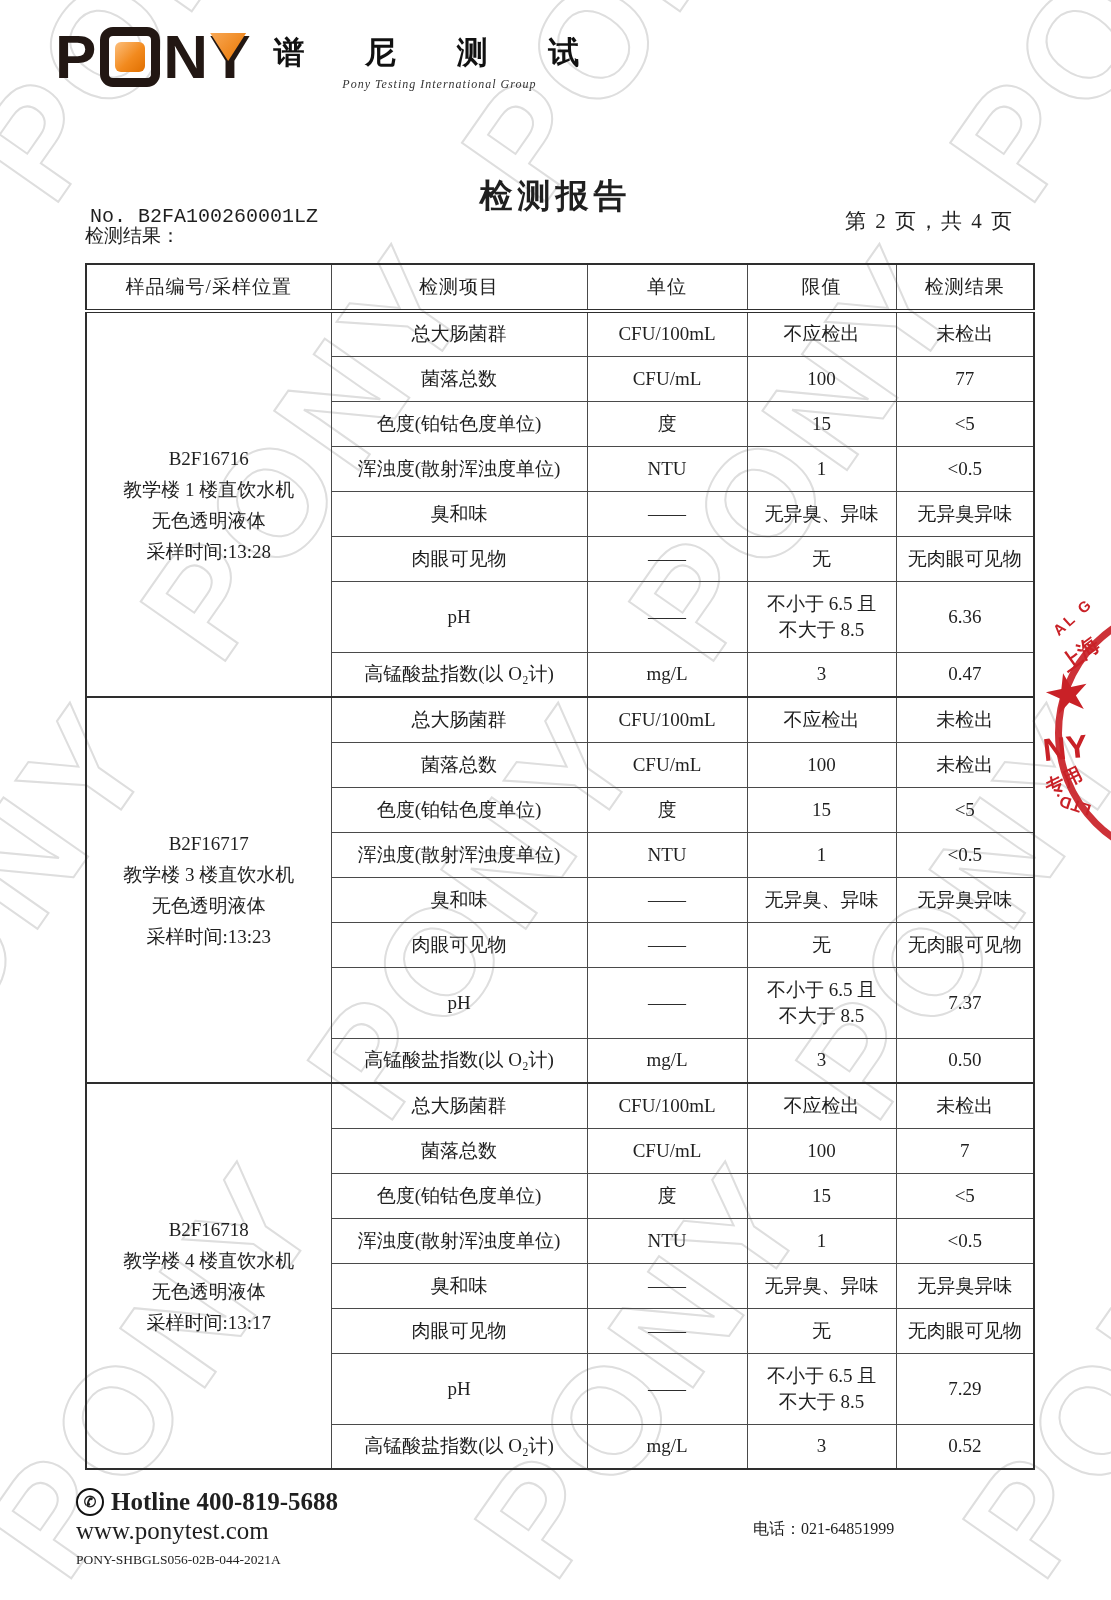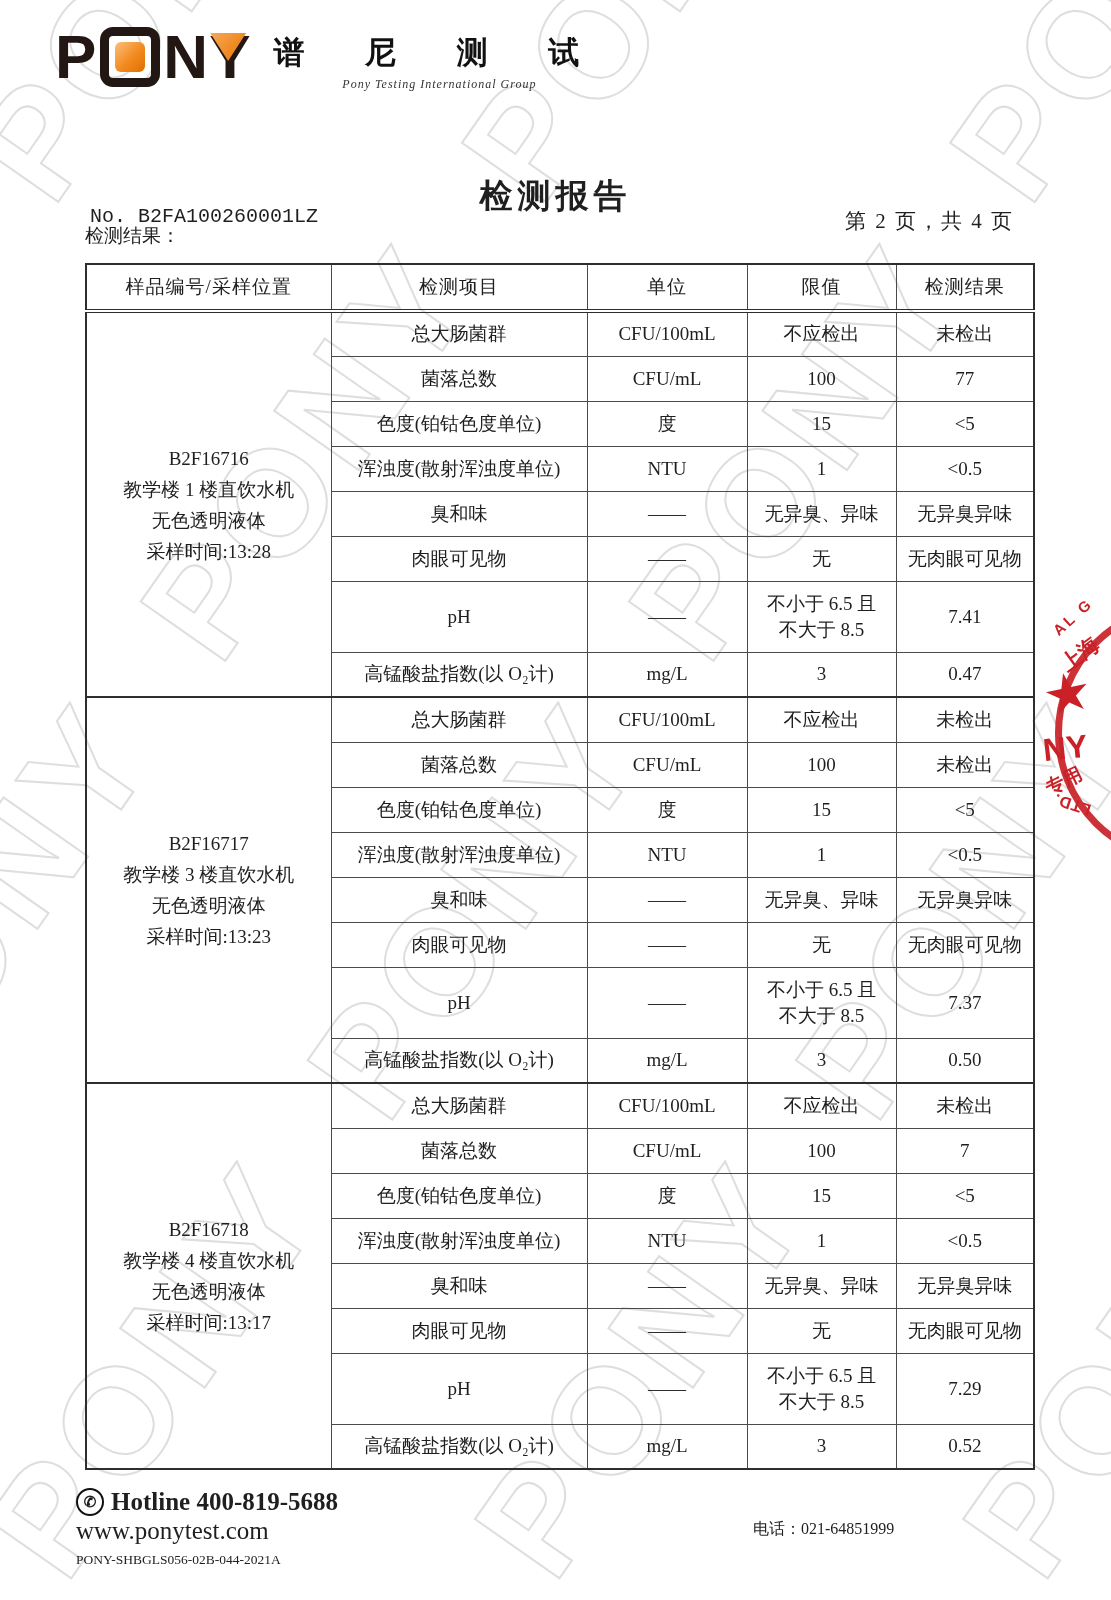--- a/index.html
+++ b/index.html
@@ -184,21 +184,21 @@
           <td class="item-cell">肉眼可见物</td>
           <td class="unit-cell">——</td>
           <td class="limit-cell">无</td>
           <td class="result-cell">无肉眼可见物</td>
         </tr>
         <tr class="tall">
           <td class="item-cell">pH</td>
           <td class="unit-cell">——</td>
           <td class="limit-cell">不小于 6.5 且
 不大于 8.5</td>
-          <td class="result-cell">7.41</td>
+          <td class="result-cell">6.36</td>
         </tr>
         <tr>
           <td class="item-cell">高锰酸盐指数(以 O₂计)</td>
           <td class="unit-cell">mg/L</td>
           <td class="limit-cell">3</td>
           <td class="result-cell">0.47</td>
         </tr>
         <tr class="group-start">
           <td class="sample-cell" rowspan="8">
             <div>B2F16717</div>

